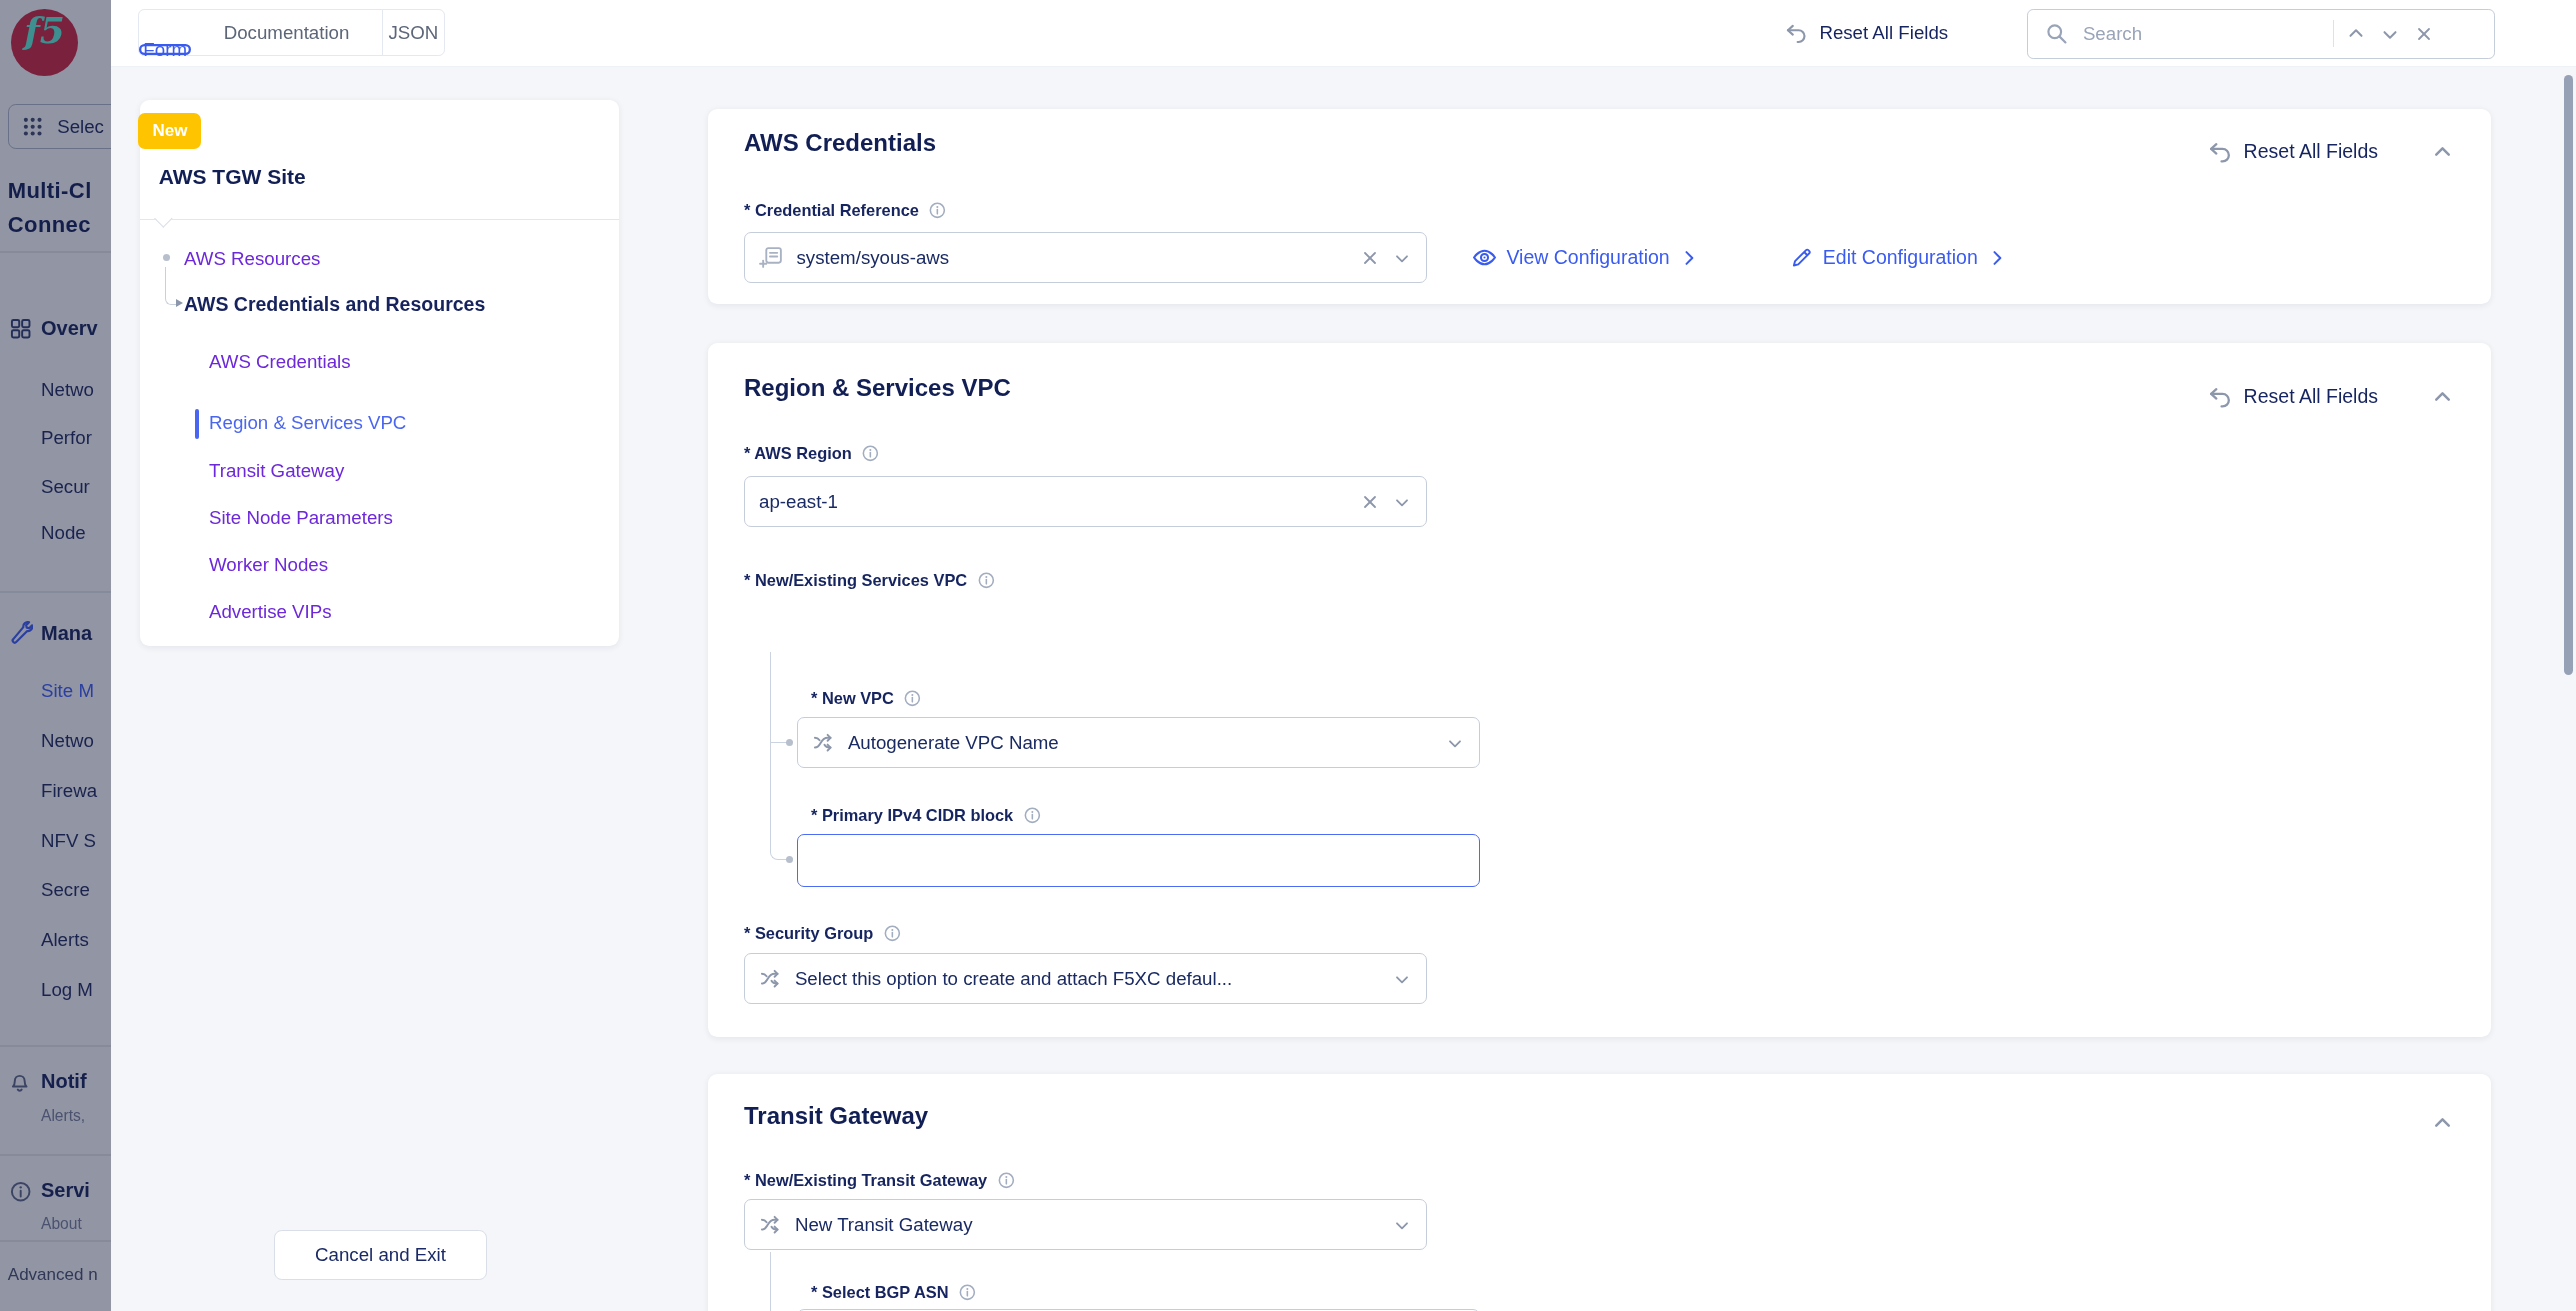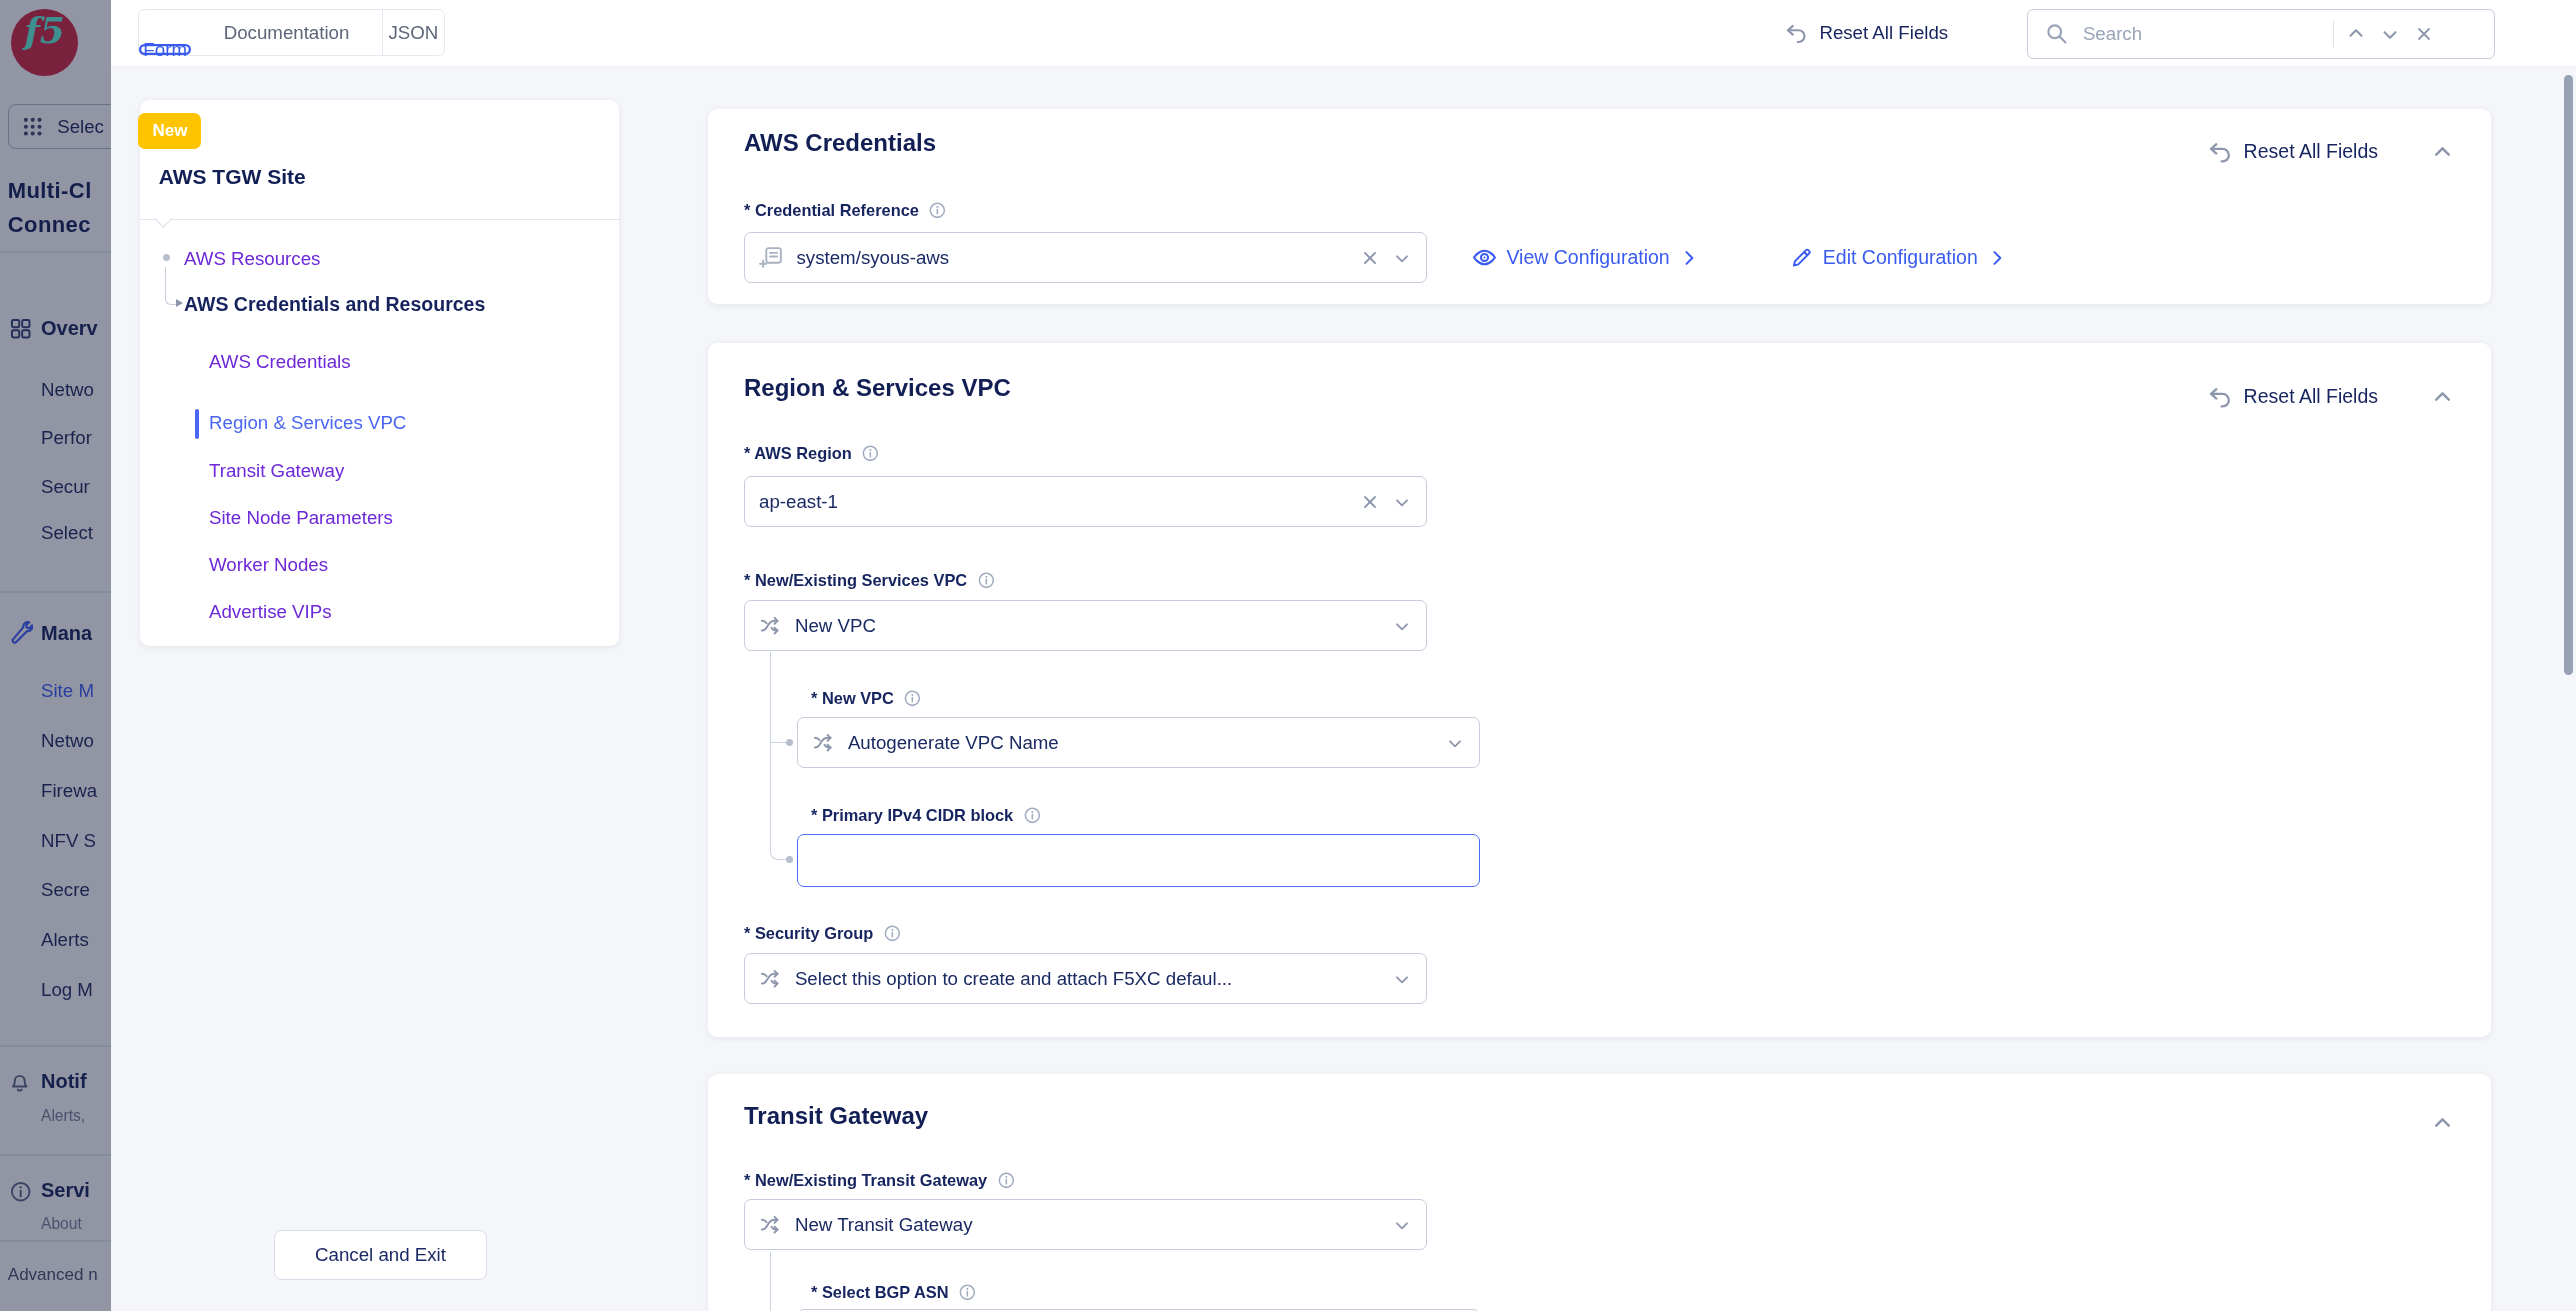--- a/index.html
+++ b/index.html
@@ -104,21 +104,21 @@
           <rect x="3" y="3" width="7.5" height="7.5" rx="1.5"></rect>
           <rect x="13.5" y="3" width="7.5" height="7.5" rx="1.5"></rect>
           <rect x="3" y="13.5" width="7.5" height="7.5" rx="1.5"></rect>
           <rect x="13.5" y="13.5" width="7.5" height="7.5" rx="1.5"></rect>
         </svg>
     </span>
     <div class="abs sb-head" style="top:317px;">Overv</div>
     <div class="abs sb-item" style="top:379px;">Netwo</div>
     <div class="abs sb-item" style="top:427px;">Perfor</div>
     <div class="abs sb-item" style="top:476px;">Secur</div>
-    <div class="abs sb-item" style="top:522px;">Select</div>
+    <div class="abs sb-item" style="top:522px;">Node</div>
     <div class="abs sb-divider" style="top:591px;"></div>
 
     <span class="abs sicon" style="left:9.4px;top:621px;">
       <svg width="23.4" height="23.4" viewBox="0 0 24 24" fill="none" stroke="#3a5bf0" stroke-width="2.2" stroke-linecap="round" stroke-linejoin="round">
           <path d="M14.7 6.3a4.6 4.6 0 0 1 5.9-5l-3 3 .6 2.5 2.5.6 3-3a4.6 4.6 0 0 1-5 5.9L7.4 21.6a2.1 2.1 0 0 1-3-3z"></path>
         </svg>
     </span>
     <div class="abs sb-head" style="top:622px;">Mana</div>
     <div class="abs sb-item sb-blue" style="top:680px;">Site M</div>
     <div class="abs sb-item" style="top:730px;">Netwo</div>
@@ -347,37 +347,20 @@
     <div class="abs flabel" style="left:36px;top:228px;">
       <span>* New/Existing Services VPC</span>
       <span class="sicon">
         <svg width="18.7" height="18.7" viewBox="0 0 24 24" fill="none" stroke="#a3adc0" stroke-width="2">
             <circle cx="12" cy="12" r="9"></circle>
             <line x1="12" y1="11" x2="12" y2="16.5" stroke-linecap="round"></line>
             <circle cx="12" cy="7.6" r="1.3" fill="#a3adc0" stroke="none"></circle>
           </svg>
       </span>
     </div>
-    <div class="abs select" style="left:36px;top:257px;width:683px;">
-      <span class="sicon">
-        <svg width="23.4" height="23.4" viewBox="0 0 24 24" fill="none" stroke="#8d97ab" stroke-width="2" stroke-linecap="round" stroke-linejoin="round">
-            <path d="M3 17c3.5 0 4.5-2.5 6-5s3-5 7-5h3"></path>
-            <path d="M16 4l3 3-3 3"></path>
-            <path d="M12.8 14.2c1 1.6 2.6 2.8 5.2 2.8h1"></path>
-            <path d="M16 14l3 3-3 3"></path>
-            <path d="M3 7c2.3 0 3.7 1 4.8 2.5"></path>
-          </svg>
-      </span>
-      <span class="val">New VPC</span>
-      <span class="sicon">
-        <svg width="20" height="20" viewBox="0 0 24 24" fill="none" stroke="#8d97ab" stroke-width="2.2" stroke-linecap="round" stroke-linejoin="round">
-            <polyline points="6,10 12,16 18,10"></polyline>
-          </svg>
-      </span>
-    </div>
 
     <div class="abs conn" style="left:62px;top:309px;width:20px;height:90px;border-bottom:1.6px solid #ccd3e0;"></div>
     <div class="abs conn-dot" style="left:78px;top:396px;"></div>
     <div class="abs conn-elbow" style="left:62px;top:399px;width:20px;height:117px;"></div>
     <div class="abs conn-dot" style="left:78px;top:513px;"></div>
 
     <div class="abs flabel" style="left:103px;top:346px;">
       <span>* New VPC</span>
       <span class="sicon">
         <svg width="18.7" height="18.7" viewBox="0 0 24 24" fill="none" stroke="#a3adc0" stroke-width="2">

